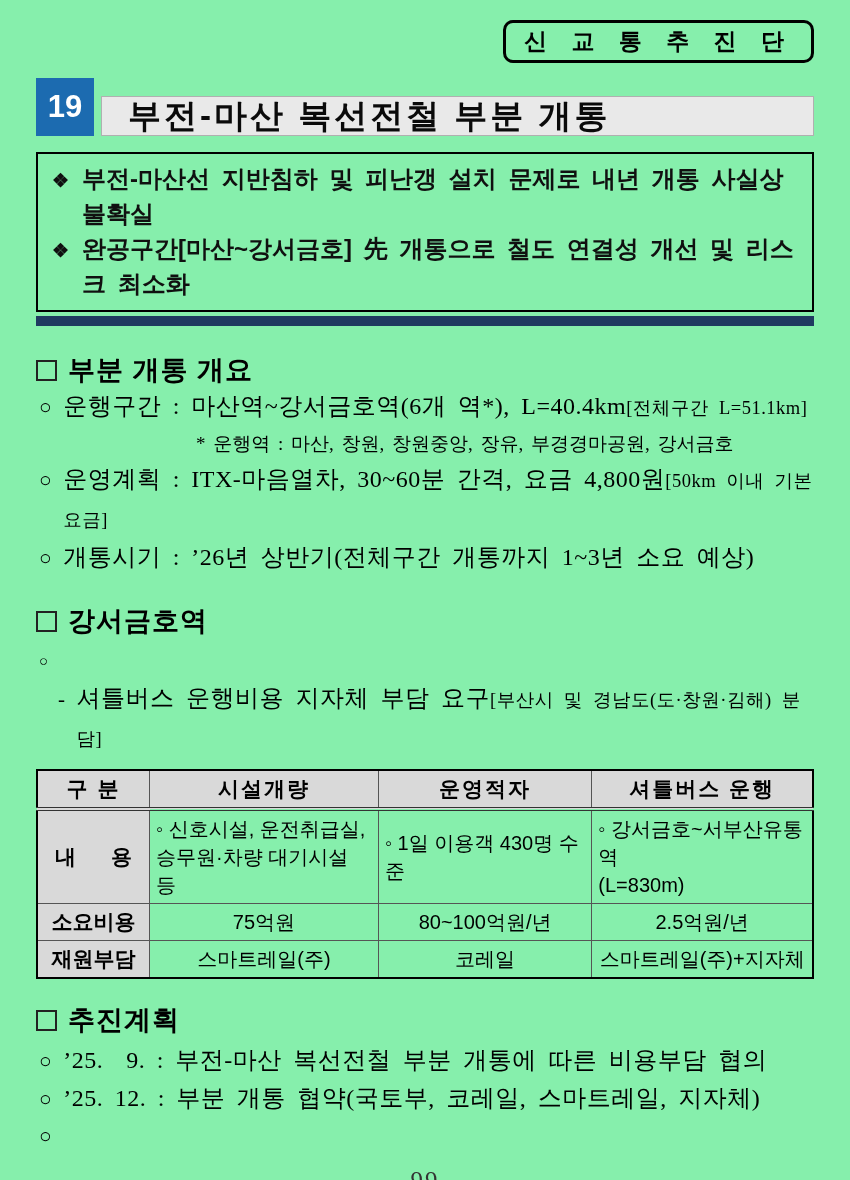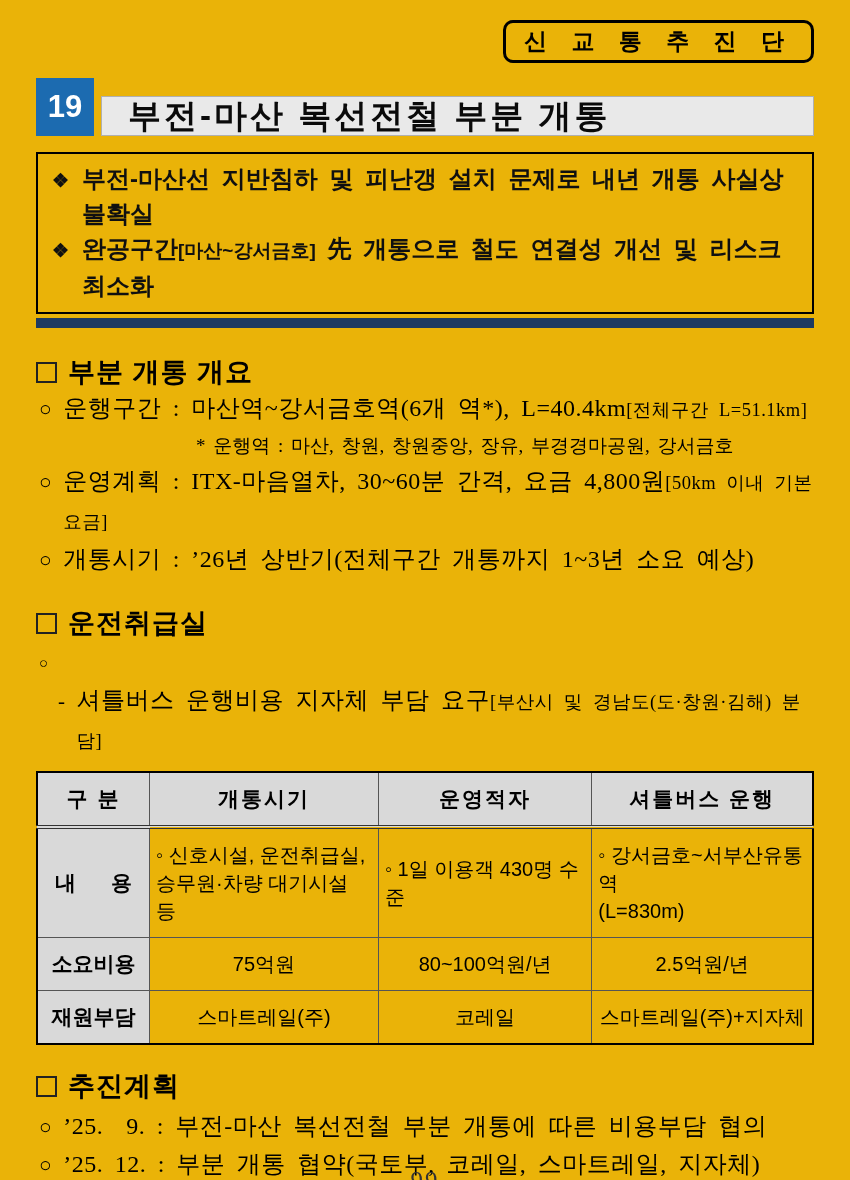--- a/index.html
+++ b/index.html
@@ -1,19 +1,19 @@
 <!DOCTYPE html>
 <html><head>
 <meta charset="utf-8">
 <style>
   * { margin:0; padding:0; box-sizing:border-box; }
   html,body { background:#fff; }
   .page {
     position:relative; width:850px; height:1180px; margin:0 auto;
-    background:#eab308; overflow:hidden;
+    background:#86efac; overflow:hidden;
     padding:20px 36px 0 36px;
     font-family:"Liberation Serif", serif; color:#000;
   }
   
   .badge-row { text-align:right; height:44px; }
   .badge {
     display:inline-block; border:3px solid #000; border-radius:10px;
     padding:3px 18px; font-family:"Liberation Sans", sans-serif;
     font-weight:bold; font-size:23px; letter-spacing:9px; color:#000;
   }
@@ -30,21 +30,21 @@
     letter-spacing:3px; display:flex; align-items:center; padding-left:26px; color:#0a0a0a;margin-top:18px;
   }
   
   .keybox {
     margin-top:16px; border:2.5px solid #000; padding:7px 12px 9px 14px;
     font-family:"Liberation Sans", sans-serif; font-weight:700; font-size:24px;
     color:#101010;
   }
   .keyline { display:flex; align-items:baseline; line-height:35px; word-spacing:5px; }
   .kb { font-size:19px; margin-right:13px; }
-  .keyline .small { font-size:19px; font-weight:700; }
+  .keyline .small { font-size:24px; font-weight:700; }
   .navybar { height:10px; background:#1f3a60; margin-top:4px; }
   
   .sec-h {
     margin-top:26px; display:flex; align-items:center; gap:11px;
     font-family:"Liberation Sans", sans-serif; font-weight:800; font-size:27px;
     letter-spacing:1px; color:#000;
   }
   .sq { width:21px; height:21px; border:2px solid #222; flex:0 0 auto; }
   .sec-h .paren { font-size:21px; margin-left:-9px; letter-spacing:0; }
   
@@ -53,21 +53,21 @@
     word-spacing:5px; letter-spacing:0.5px; margin-left:3px; white-space:pre-wrap;
   }
   .ob { font-size:21px; margin-right:11px; }
   .ob.sm { font-size:15px; }
   .line .small { font-size:18.5px; }
   .note { margin-left:160px; font-size:19px; line-height:34px; word-spacing:3px; white-space:pre-wrap; }
   .dashline { margin-left:22px; }
   
   table { border-collapse:collapse; width:100%; table-layout:fixed; }
   .t1 { margin-top:11px; font-family:"Liberation Sans", sans-serif; font-size:20px; border:2.5px solid #000; }
-  .t1 th, .t1 td { border:1.5px solid #555; padding:12px 6px; text-align:center; vertical-align:middle; }
+  .t1 th, .t1 td { border:1.5px solid #555; padding:4px 6px; text-align:center; vertical-align:middle; }
   .t1 thead th { background:#d9d9d9; font-weight:bold; font-size:21px; letter-spacing:2px;
                  border-bottom:4px double #333; height:38px; white-space:pre; }
   .t1 .rowlab { background:#d9d9d9; font-weight:bold; font-size:21px; white-space:pre; }
   .t1 .pre { white-space:pre-line; text-align:left; line-height:28px; }
   .t1 td { height:36px; }
   
   .pageno {
     position:absolute; bottom:-15px; left:0; right:0; text-align:center;
     font-size:25px; color:#333; letter-spacing:2px;
   }
@@ -111,41 +111,41 @@
     <span class="ob">○</span>
     <span><span>운영계획 : ITX-마음열차, 30~60분 간격, 요금 4,800원</span><span class="small">[50km 이내 기본요금]</span></span>
   </div>
   <div class="line">
     <span class="ob">○</span>
     <span>개통시기 : ’26년 상반기(전체구간 개통까지 1~3년 소요 예상)</span>
   </div>
 
   <div class="sec-h">
     <span class="sq"></span>
-    <span>운전취급실</span>
+    <span>강서금호역</span>
   </div>
   <div class="line" style="margin-top:4px;">
     <span class="ob sm">○</span>
   </div>
   <div class="line dashline">
     <span class="ob">-</span>
     <span><span>셔틀버스 운행비용 지자체 부담 요구</span><span class="small">[부산시 및 경남도(도·창원·김해) 분담]</span></span>
   </div>
 
   <table class="t1">
     <colgroup>
         <col style="width:14.5%">
         <col style="width:29.5%">
         <col style="width:27.5%">
         <col style="width:28.5%">
       </colgroup>
     <thead>
       <tr>
         <th>구 분</th>
-        <th>개통시기</th>
+        <th>시설개량</th>
         <th>운영적자</th>
         <th>셔틀버스 운행</th>
       </tr>
     </thead>
     <tbody>
       <tr>
         <td class="rowlab">내      용</td>
         <td class="pre">◦ 신호시설, 운전취급실,
    승무원·차량 대기시설 등</td>
         <td class="pre">◦ 1일 이용객 430명 수준</td>

